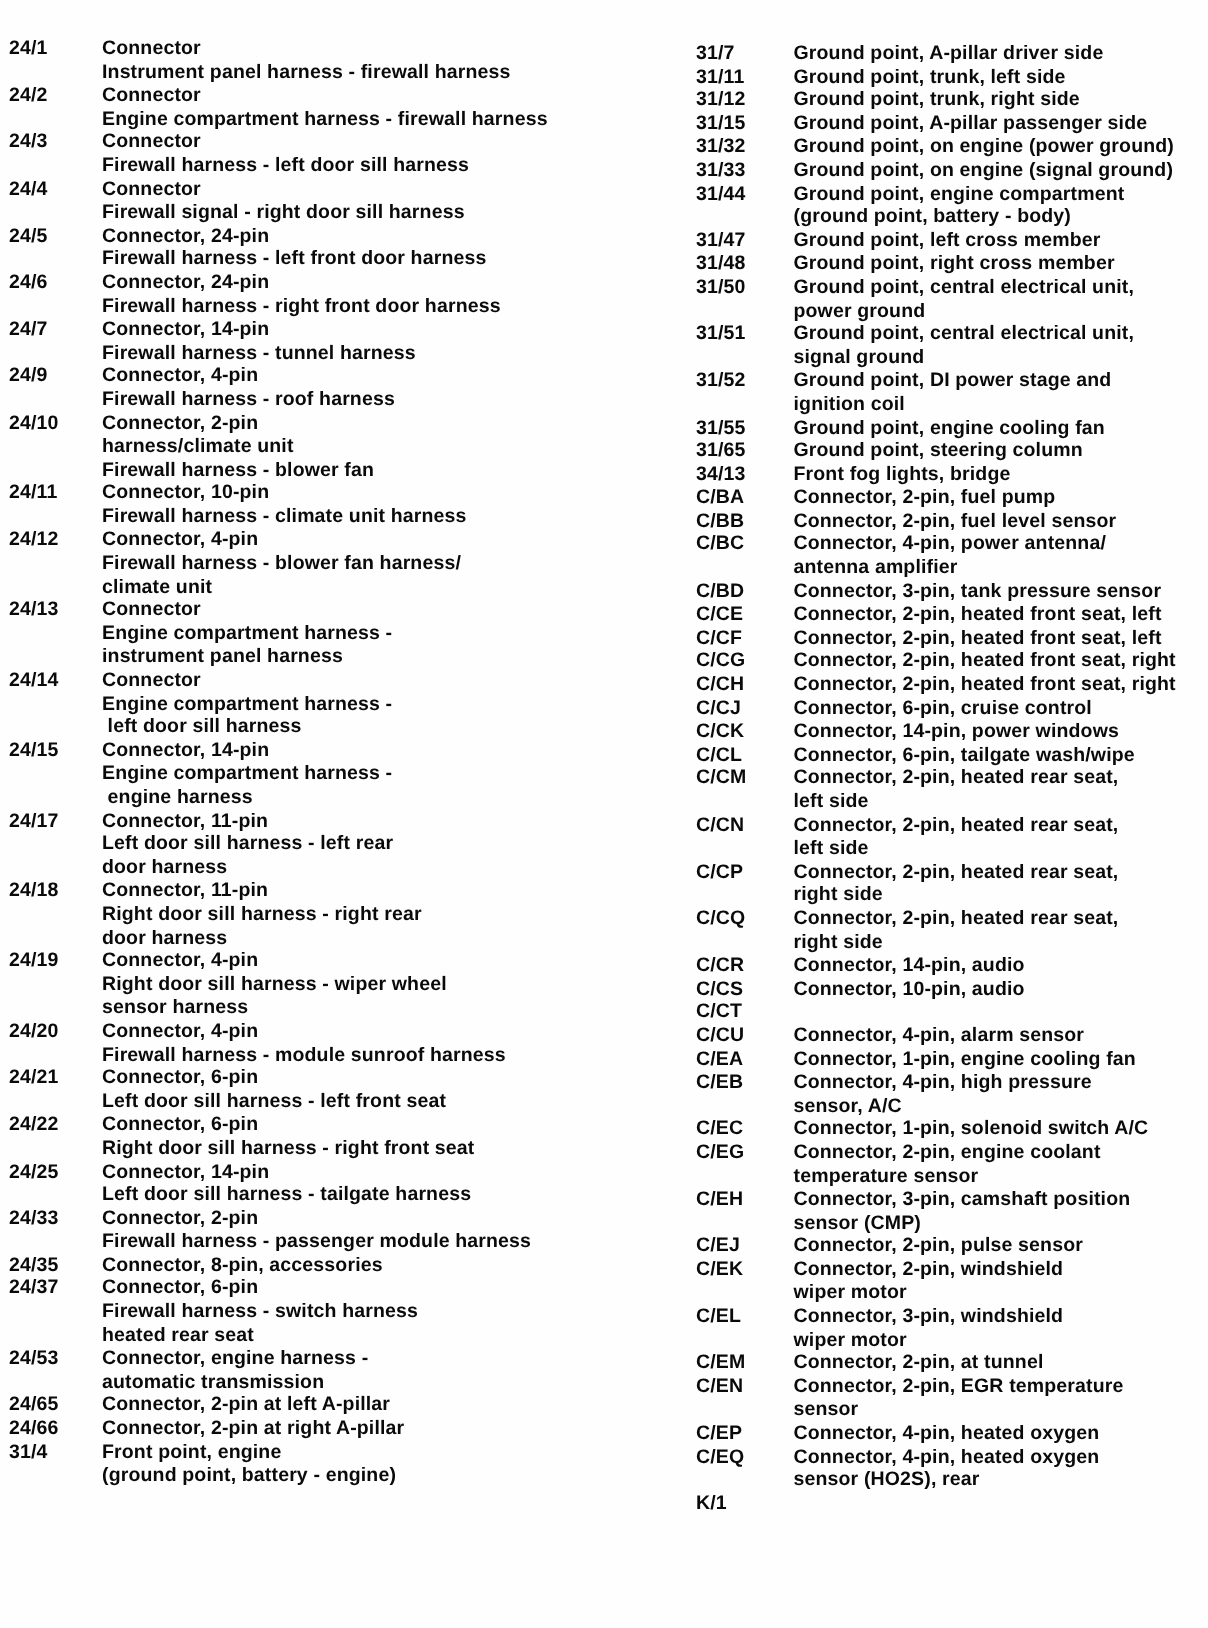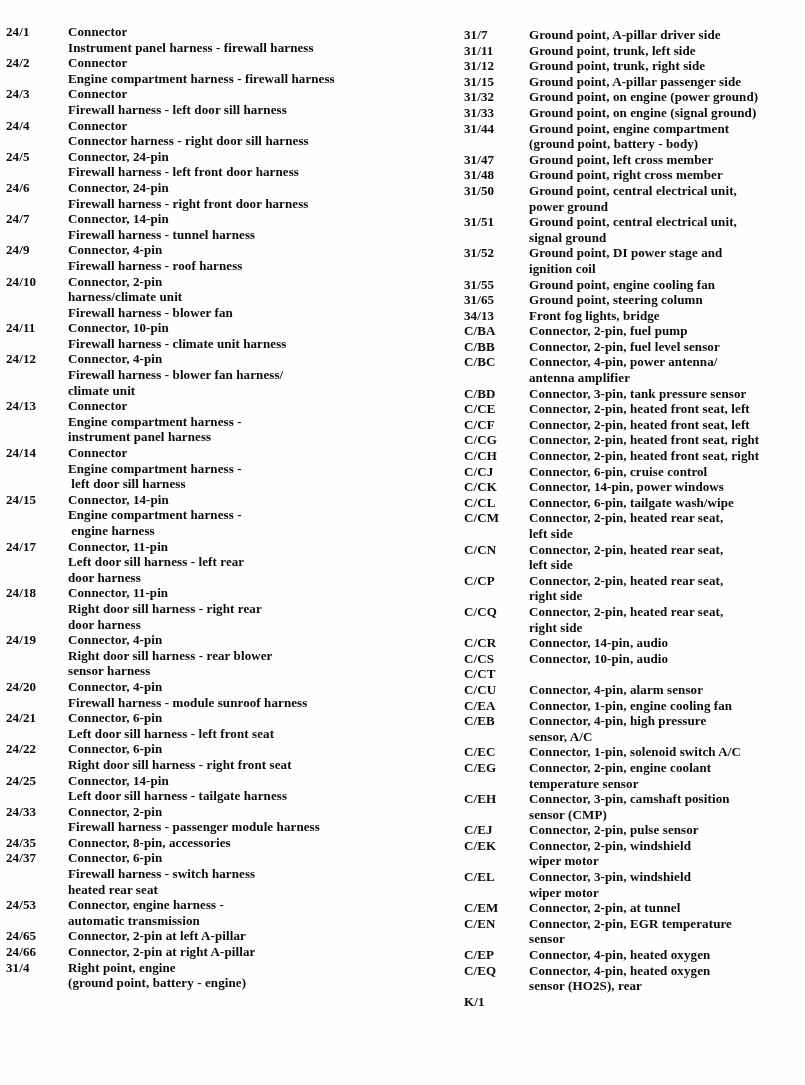--- a/index.html
+++ b/index.html
@@ -12,21 +12,20 @@
     height: 1085px;
     position: relative;
     overflow: hidden;
     font-family: "Liberation Sans", sans-serif;
     color: #0a0a0a;
   }
   .page {
     position: absolute;
     inset: 0;
     background: #fefefe;
-    font-family: Liberation Serif, serif;
   }
   .col {
     position: absolute;
     font-size: 13px;
     font-weight: 700;
     line-height: 15.6px;
     letter-spacing: 0.1px;
   }
   .col-left  { left: 6px;   top: 24px; width: 398px; }
   .col-right { left: 464px; top: 27px; width: 354px; }
@@ -65,21 +64,21 @@
         <div class="code">24/3</div>
         <div class="desc">
           <div class="line">Connector</div>
           <div class="line">Firewall harness - left door sill harness</div>
         </div>
       </div>
       <div class="entry">
         <div class="code">24/4</div>
         <div class="desc">
           <div class="line">Connector</div>
-          <div class="line">Connector harness - right door sill harness</div>
+          <div class="line">Firewall signal - right door sill harness</div>
         </div>
       </div>
       <div class="entry">
         <div class="code">24/5</div>
         <div class="desc">
           <div class="line">Connector, 24-pin</div>
           <div class="line">Firewall harness - left front door harness</div>
         </div>
       </div>
       <div class="entry">
@@ -163,21 +162,21 @@
         <div class="desc">
           <div class="line">Connector, 11-pin</div>
           <div class="line">Right door sill harness - right rear</div>
           <div class="line">door harness</div>
         </div>
       </div>
       <div class="entry">
         <div class="code">24/19</div>
         <div class="desc">
           <div class="line">Connector, 4-pin</div>
-          <div class="line">Right door sill harness - rear blower</div>
+          <div class="line">Right door sill harness - wiper wheel</div>
           <div class="line">sensor harness</div>
         </div>
       </div>
       <div class="entry">
         <div class="code">24/20</div>
         <div class="desc">
           <div class="line">Connector, 4-pin</div>
           <div class="line">Firewall harness - module sunroof harness</div>
         </div>
       </div>
@@ -238,21 +237,21 @@
       </div>
       <div class="entry">
         <div class="code">24/66</div>
         <div class="desc">
           <div class="line">Connector, 2-pin at right A-pillar</div>
         </div>
       </div>
       <div class="entry">
         <div class="code">31/4</div>
         <div class="desc">
-          <div class="line">Right point, engine</div>
+          <div class="line">Front point, engine</div>
           <div class="line">(ground point, battery - engine)</div>
         </div>
       </div>
     </div>
   <div class="col col-right" id="col-right">
       <div class="entry">
         <div class="code">31/7</div>
         <div class="desc">
           <div class="line">Ground point, A-pillar driver side</div>
         </div>

